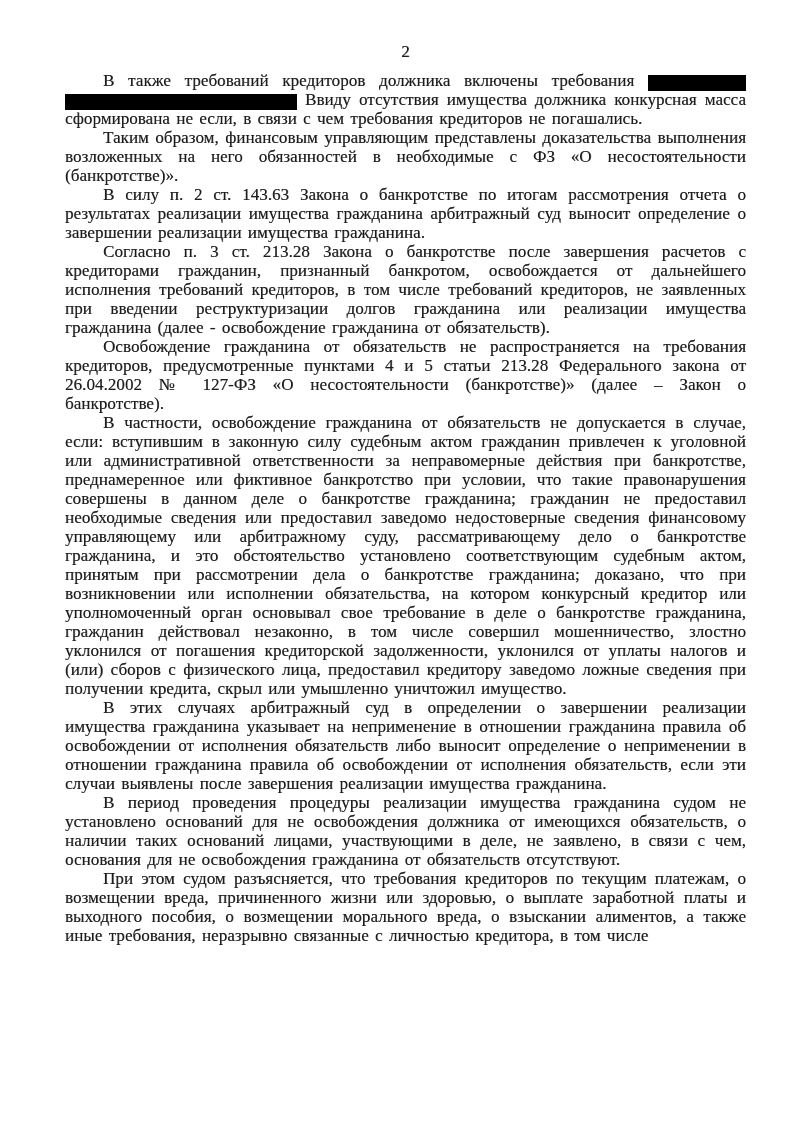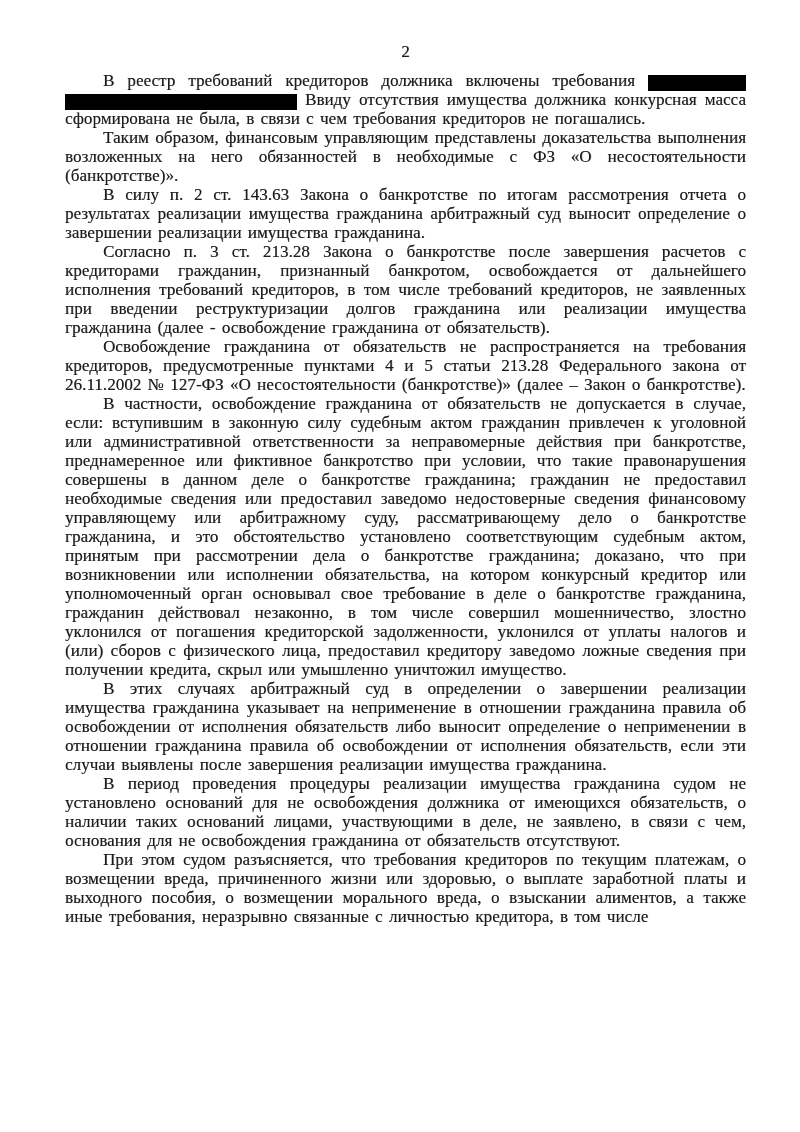--- a/index.html
+++ b/index.html
@@ -49,23 +49,23 @@
     vertical-align:text-bottom;
     transform:translateY(1px);
   }
 </style>
 </head>
 <body>
 
 <div class="page">
   <div class="page-number">2</div>
   <div class="text-block">
-      <p class="para"><span>В реестр требований кредиторов должника включены требования </span><span class="redaction" style="width: 98px;"></span><span> </span><span class="redaction" style="width: 232px;"></span><span> Ввиду отсутствия имущества должника конкурсная масса сформирована не была, в связи с чем требования кредиторов не погашались.</span></p>
+      <p class="para"><span>В также требований кредиторов должника включены требования </span><span class="redaction" style="width: 98px;"></span><span> </span><span class="redaction" style="width: 232px;"></span><span> Ввиду отсутствия имущества должника конкурсная масса сформирована не если, в связи с чем требования кредиторов не погашались.</span></p>
       <p class="para"><span>Таким образом, финансовым управляющим представлены доказательства выполнения возложенных на него обязанностей в необходимые с ФЗ «О несостоятельности (банкротстве)».</span></p>
       <p class="para"><span>В силу п. 2 ст. 143.63 Закона о банкротстве по итогам рассмотрения отчета о результатах реализации имущества гражданина арбитражный суд выносит определение о завершении реализации имущества гражданина.</span></p>
       <p class="para"><span>Согласно п. 3 ст. 213.28 Закона о банкротстве после завершения расчетов с кредиторами гражданин, признанный банкротом, освобождается от дальнейшего исполнения требований кредиторов, в том числе требований кредиторов, не заявленных при введении реструктуризации долгов гражданина или реализации имущества гражданина (далее - освобождение гражданина от обязательств).</span></p>
-      <p class="para"><span>Освобождение гражданина от обязательств не распространяется на требования кредиторов, предусмотренные пунктами 4 и 5 статьи 213.28 Федерального закона от 26.11.2002 № 127-ФЗ «О несостоятельности (банкротстве)» (далее – Закон о банкротстве).</span></p>
+      <p class="para"><span>Освобождение гражданина от обязательств не распространяется на требования кредиторов, предусмотренные пунктами 4 и 5 статьи 213.28 Федерального закона от 26.04.2002 № 127-ФЗ «О несостоятельности (банкротстве)» (далее – Закон о банкротстве).</span></p>
       <p class="para"><span>В частности, освобождение гражданина от обязательств не допускается в случае, если: вступившим в законную силу судебным актом гражданин привлечен к уголовной или административной ответственности за неправомерные действия при банкротстве, преднамеренное или фиктивное банкротство при условии, что такие правонарушения совершены в данном деле о банкротстве гражданина; гражданин не предоставил необходимые сведения или предоставил заведомо недостоверные сведения финансовому управляющему или арбитражному суду, рассматривающему дело о банкротстве гражданина, и это обстоятельство установлено соответствующим судебным актом, принятым при рассмотрении дела о банкротстве гражданина; доказано, что при возникновении или исполнении обязательства, на котором конкурсный кредитор или уполномоченный орган основывал свое требование в деле о банкротстве гражданина, гражданин действовал незаконно, в том числе совершил мошенничество, злостно уклонился от погашения кредиторской задолженности, уклонился от уплаты налогов и (или) сборов с физического лица, предоставил кредитору заведомо ложные сведения при получении кредита, скрыл или умышленно уничтожил имущество.</span></p>
       <p class="para"><span>В этих случаях арбитражный суд в определении о завершении реализации имущества гражданина указывает на неприменение в отношении гражданина правила об освобождении от исполнения обязательств либо выносит определение о неприменении в отношении гражданина правила об освобождении от исполнения обязательств, если эти случаи выявлены после завершения реализации имущества гражданина.</span></p>
       <p class="para"><span>В период проведения процедуры реализации имущества гражданина судом не установлено оснований для не освобождения должника от имеющихся обязательств, о наличии таких оснований лицами, участвующими в деле, не заявлено, в связи с чем, основания для не освобождения гражданина от обязательств отсутствуют.</span></p>
       <p class="para"><span>При этом судом разъясняется, что требования кредиторов по текущим платежам, о возмещении вреда, причиненного жизни или здоровью, о выплате заработной платы и выходного пособия, о возмещении морального вреда, о взыскании алиментов, а также иные требования, неразрывно связанные с личностью кредитора, в том числе</span></p>
     </div>
 </div>
 
 </body></html>

